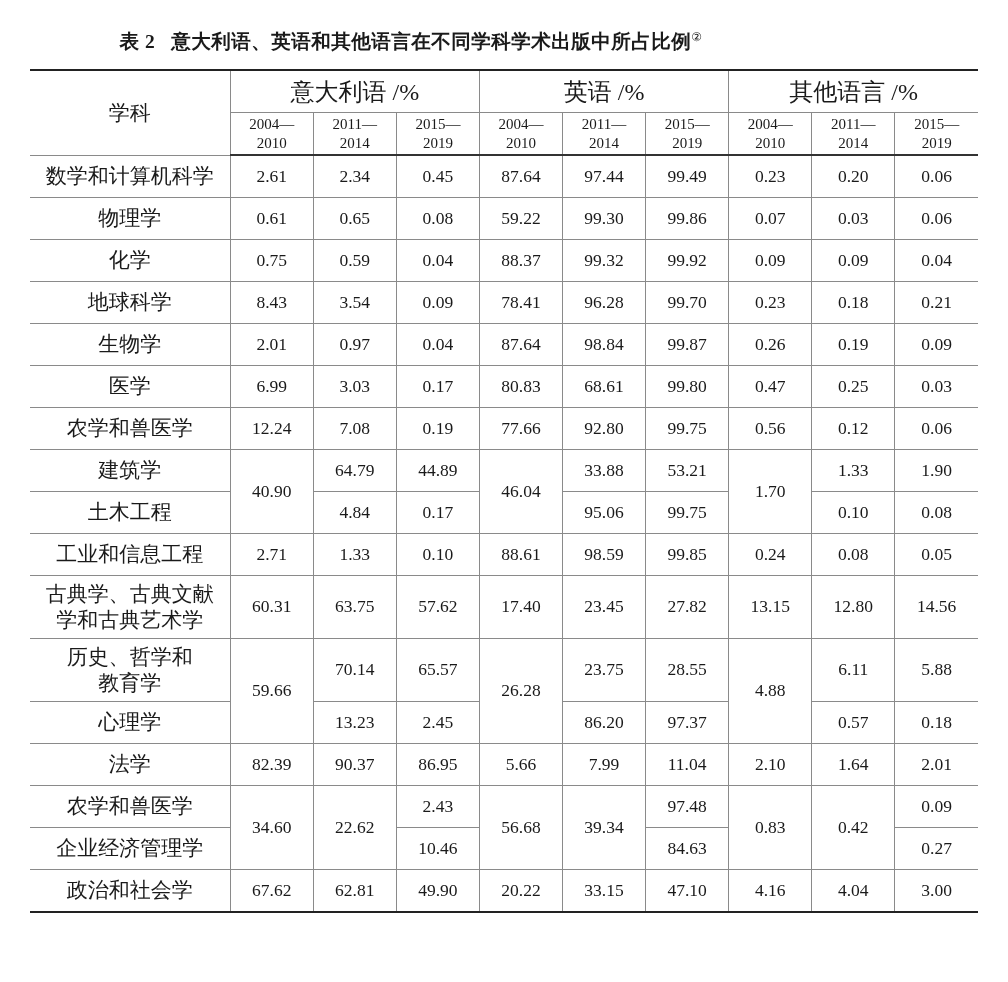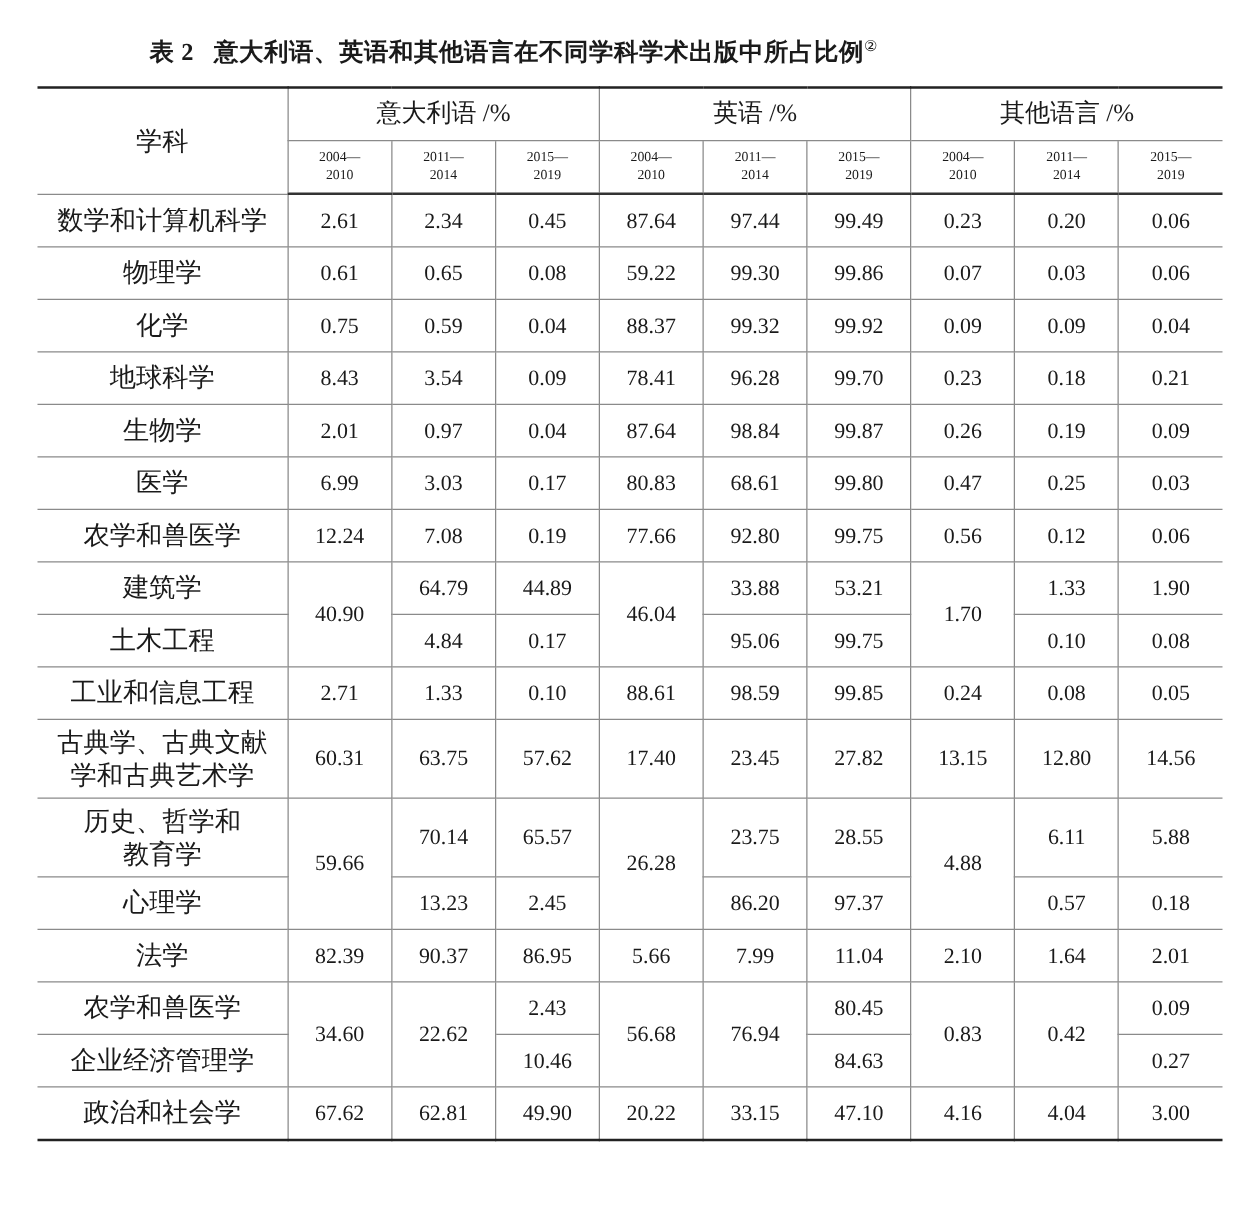--- a/index.html
+++ b/index.html
@@ -76,25 +76,25 @@
   .subject {
     font-size: 21px;
     padding: 0 4px;
     line-height: 1.3;
   }
   .subject.two-line {
     line-height: 1.25;
     text-align: center;
   }
   .grp-head {
-    font-size: 20px;
+    font-size: 24px;
     height: 42px;
   }
   .yr {
-    font-size: 11px;
+    font-size: 15px;
     line-height: 1.2;
     height: 56px;
   }
   .num {
     font-family: "Liberation Serif", "DejaVu Serif", serif;
     font-size: 17.5px;
   }
   .col-subject { width: 200px; }
   .col-num { width: 83px; }
 </style>
@@ -318,22 +318,22 @@
         <td class="num">1.64</td>
         <td class="num no-right">2.01</td>
       </tr>
 
       <tr>
         <td class="subject no-left">农学和兽医学</td>
         <td class="num" rowspan="2">34.60</td>
         <td class="num" rowspan="2">22.62</td>
         <td class="num">2.43</td>
         <td class="num" rowspan="2">56.68</td>
-        <td class="num" rowspan="2">76.94</td>
-        <td class="num">80.45</td>
+        <td class="num" rowspan="2">39.34</td>
+        <td class="num">97.48</td>
         <td class="num" rowspan="2">0.83</td>
         <td class="num" rowspan="2">0.42</td>
         <td class="num no-right">0.09</td>
       </tr>
       <tr>
         <td class="subject no-left">企业经济管理学</td>
         <td class="num">10.46</td>
         <td class="num">84.63</td>
         <td class="num no-right">0.27</td>
       </tr>

